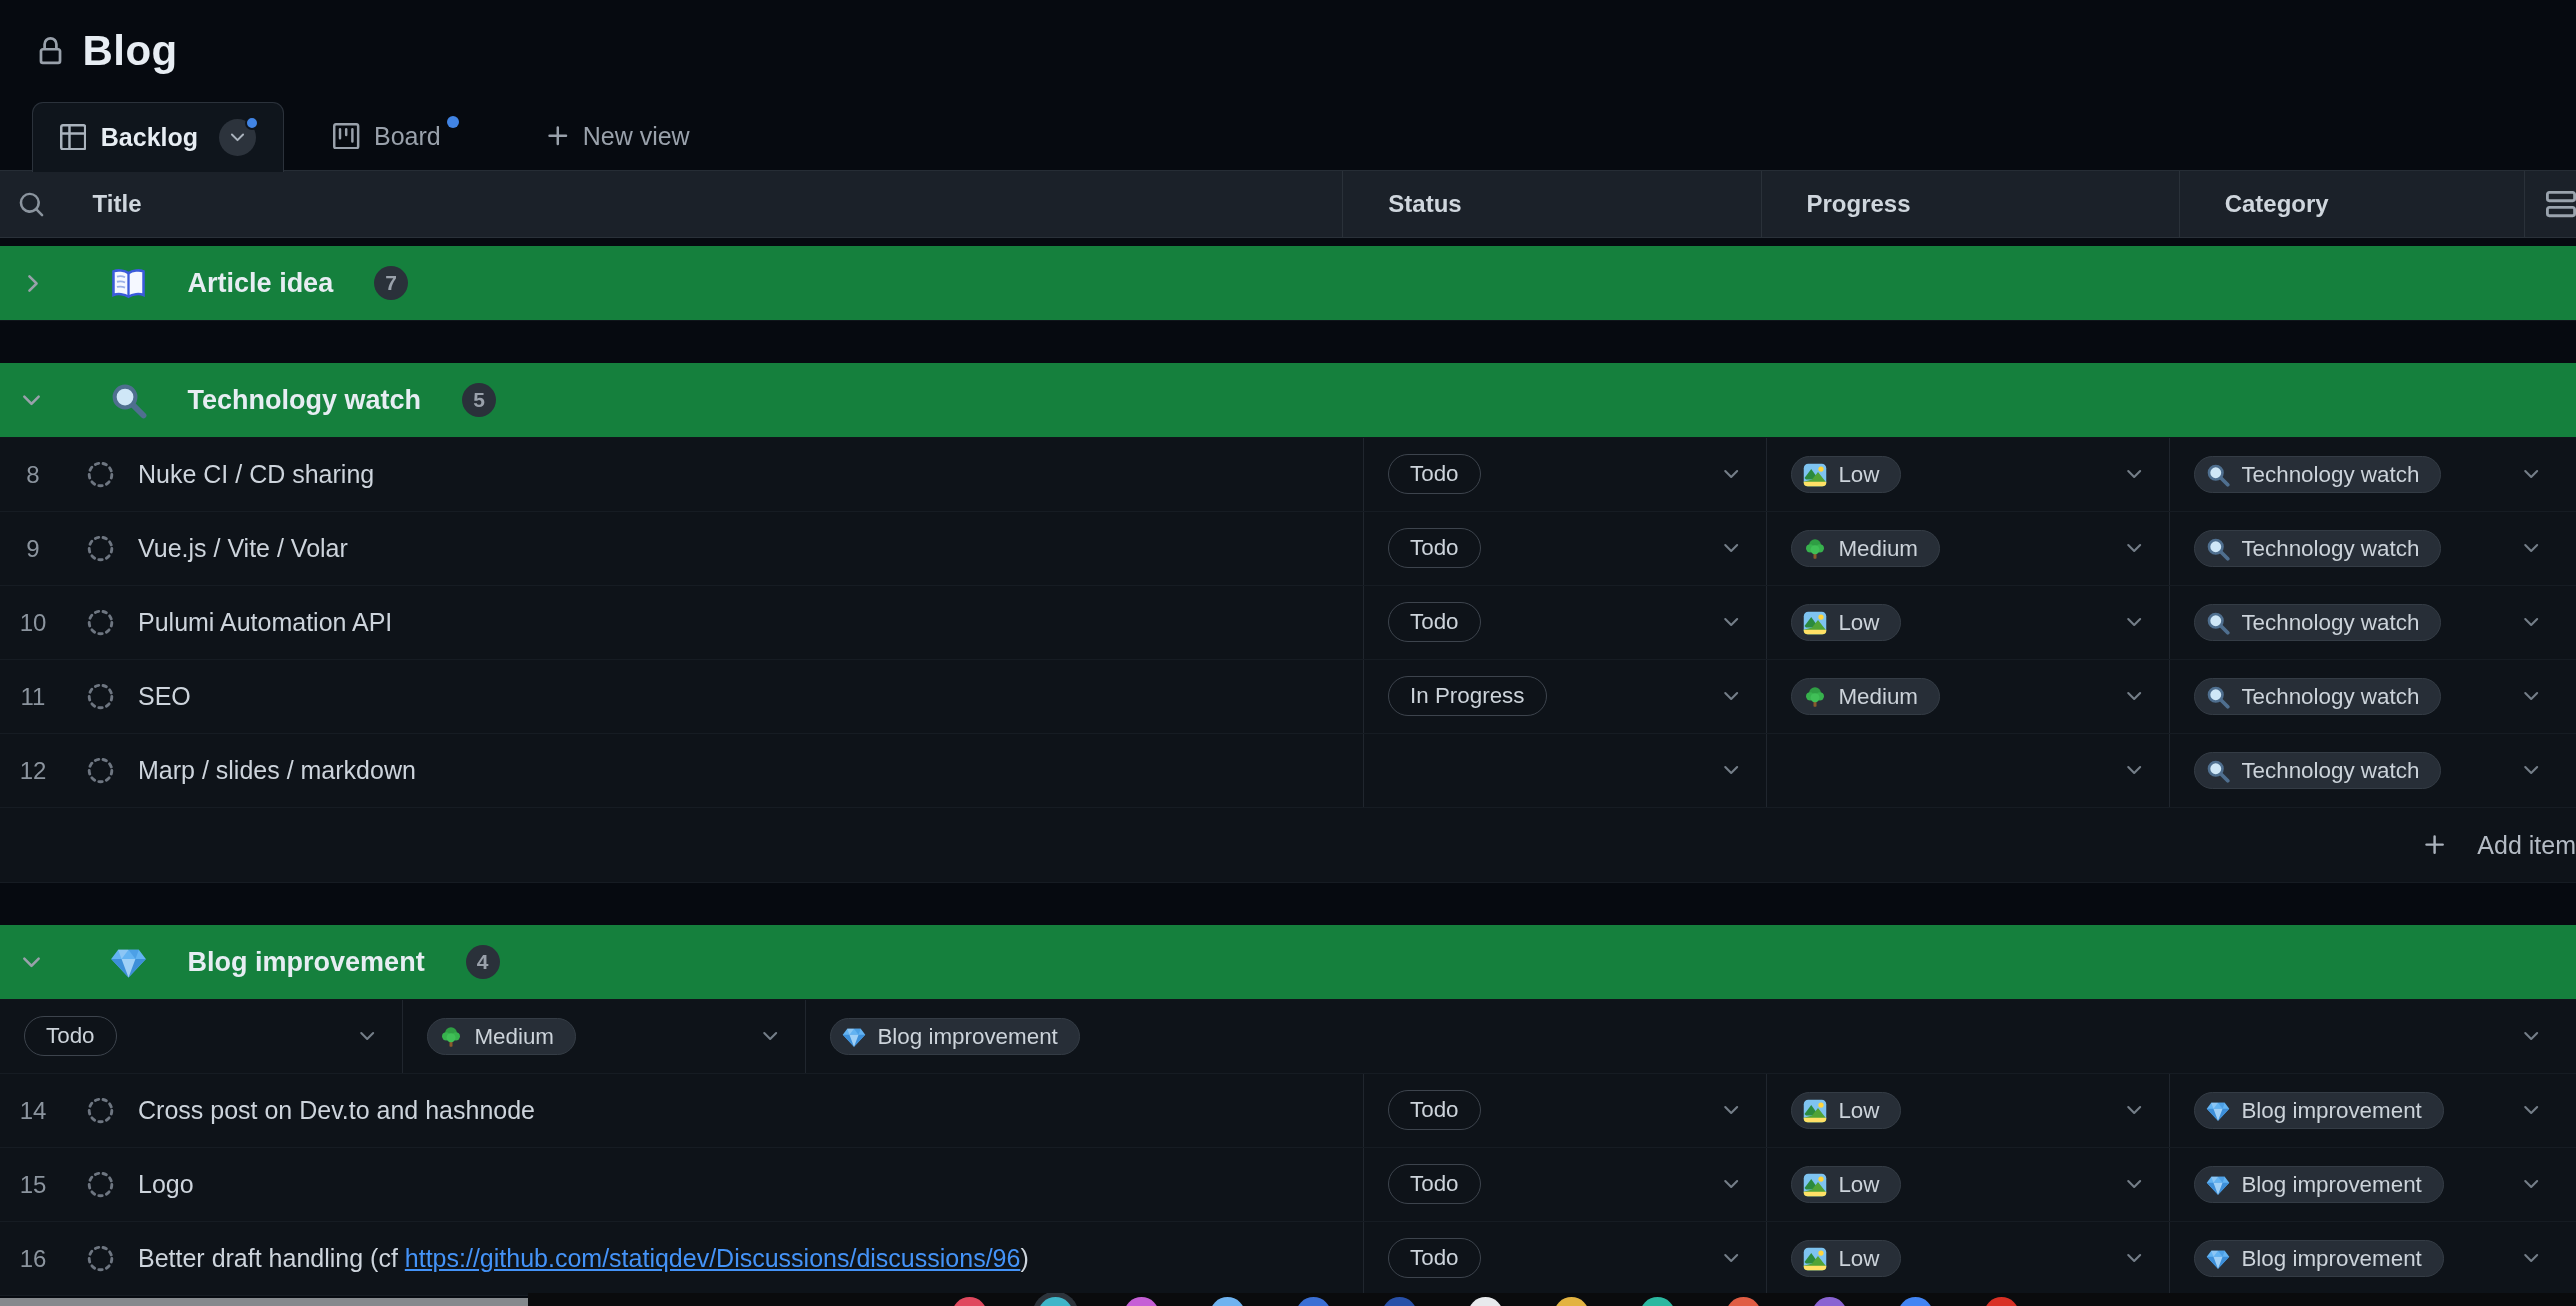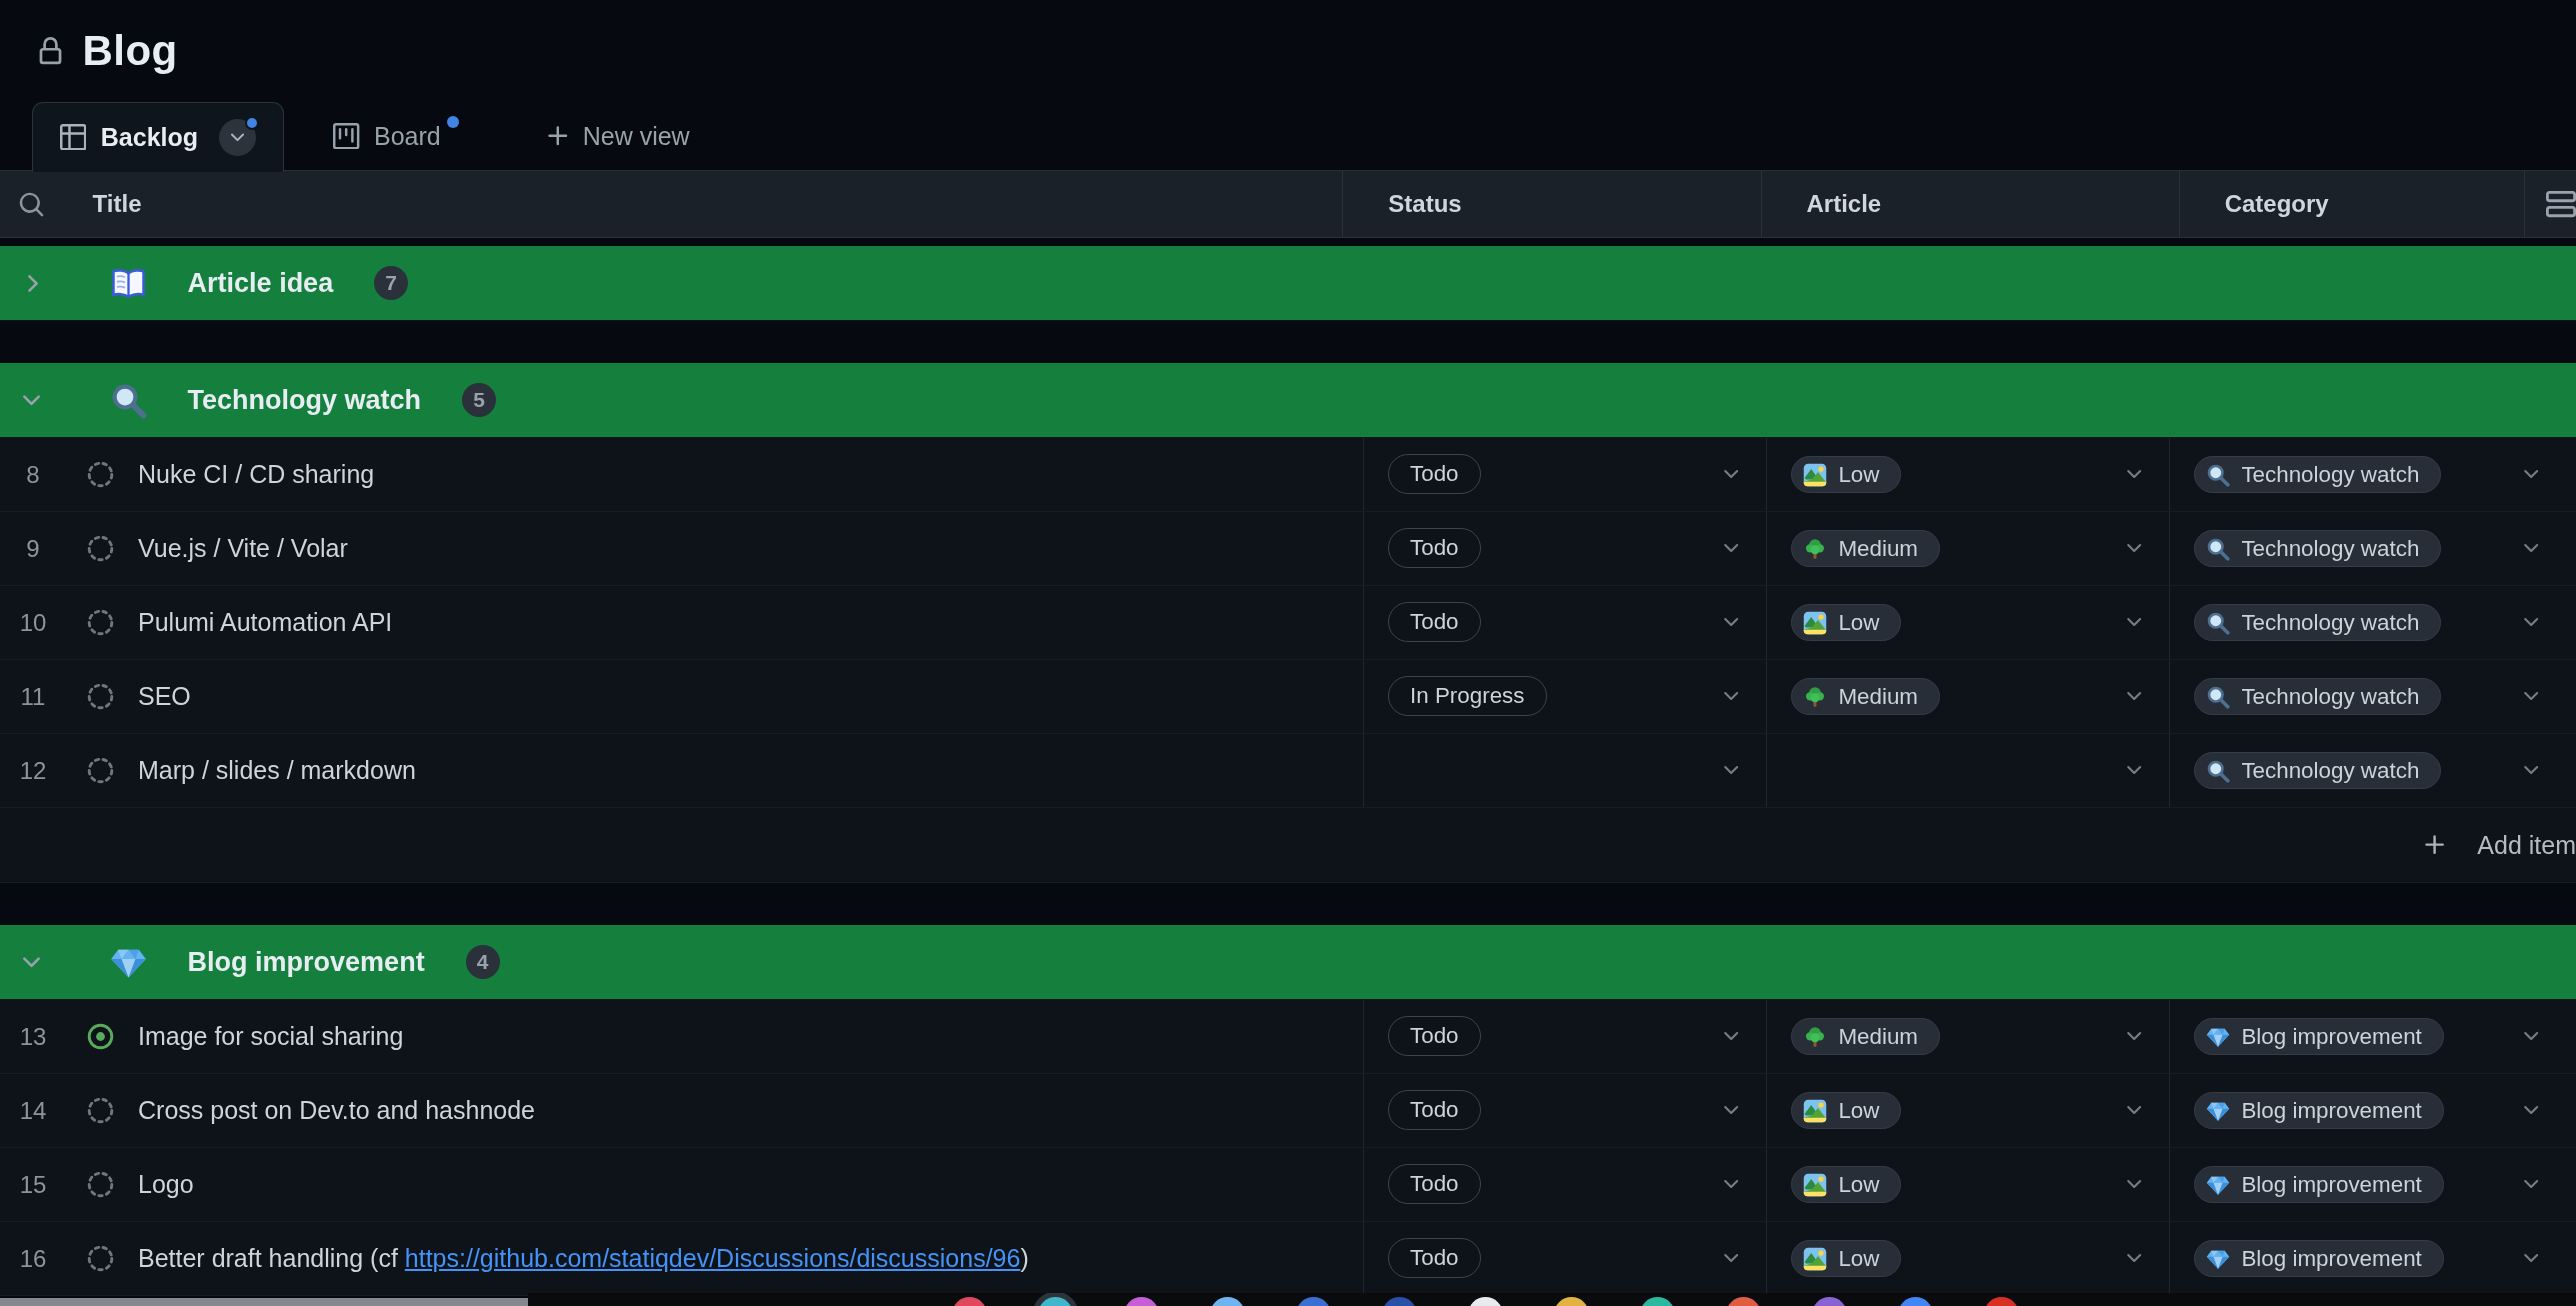--- a/index.html
+++ b/index.html
@@ -133,21 +133,21 @@
           <svg viewBox="0 0 16 16">
             <path fill="currentColor" d="M10.68 11.74a6 6 0 0 1-7.922-8.982 6 6 0 0 1 8.982 7.922l3.04 3.04a.749.749 0 0 1-1.06 1.06ZM11.5 7a4.499 4.499 0 1 0-8.997 0A4.499 4.499 0 0 0 11.5 7Z"></path>
           </svg>
         </span>
       <span class="th-label">Title</span>
     </div>
     <div class="th th-status">
       <span class="th-label">Status</span>
     </div>
     <div class="th th-priority">
-      <span class="th-label">Article</span>
+      <span class="th-label">Progress</span>
     </div>
     <div class="th th-category">
       <span class="th-label">Category</span>
     </div>
     <div class="th th-end">
       <span class="icon rows-btn">
           <svg viewBox="0 0 16 16">
             <path fill="currentColor" d="M16 10.75v2.5A1.75 1.75 0 0 1 14.25 15H1.75A1.75 1.75 0 0 1 0 13.25v-2.5C0 9.784.784 9 1.75 9h12.5c.966 0 1.75.784 1.75 1.75Zm-1.75-.25H1.75a.25.25 0 0 0-.25.25v2.5c0 .138.112.25.25.25h12.5a.25.25 0 0 0 .25-.25v-2.5a.25.25 0 0 0-.25-.25ZM16 2.75v2.5A1.75 1.75 0 0 1 14.25 7H1.75A1.75 1.75 0 0 1 0 5.25v-2.5C0 1.784.784 1 1.75 1h12.5c.966 0 1.75.784 1.75 1.75Zm-1.75-.25H1.75a.25.25 0 0 0-.25.25v2.5c0 .138.112.25.25.25h12.5a.25.25 0 0 0 .25-.25v-2.5a.25.25 0 0 0-.25-.25Z"></path>
           </svg>
         </span>
@@ -499,30 +499,20 @@
               <path d="M10 13l6 16 6-16Z" fill="#9fd0f7"></path>
               <path d="M7 5l3 8 6-8Z" fill="#8cc6f5"></path>
               <path d="M25 5l-3 8-6-8Z" fill="#4da0e6"></path>
             </svg>
           </span>
       <span class="g-name">Blog improvement</span>
       <span class="g-count">4</span>
     </div>
     <div class="group-rows">
   <div class="row">
-    <div class="cell cell-main">
-      <span class="rownum">13</span>
-      <span class="icon state-icon">
-                <svg viewBox="0 0 16 16">
-                  <circle cx="8" cy="8" r="6.7" fill="none" stroke="var(--issue-open-green,#57ab5a)" stroke-width="1.7"></circle>
-                  <circle cx="8" cy="8" r="2.6" fill="var(--issue-open-green,#57ab5a)"></circle>
-                </svg>
-              </span>
-      <span class="row-title">Image for social sharing</span>
-    </div>
     <div class="cell cell-sel cell-status">
       <span class="cell-left"><span class="pill-status">Todo</span></span>
       <span class="icon sel-caret">
                 <svg viewBox="0 0 16 16">
                   <path fill="currentColor" d="M12.78 5.22a.749.749 0 0 1 0 1.06l-4.25 4.25a.749.749 0 0 1-1.06 0L3.22 6.28a.749.749 0 1 1 1.06-1.06L8 8.939l3.72-3.719a.749.749 0 0 1 1.06 0Z"></path>
                 </svg>
               </span>
     </div>
     <div class="cell cell-sel cell-priority">
       <span class="cell-left">

